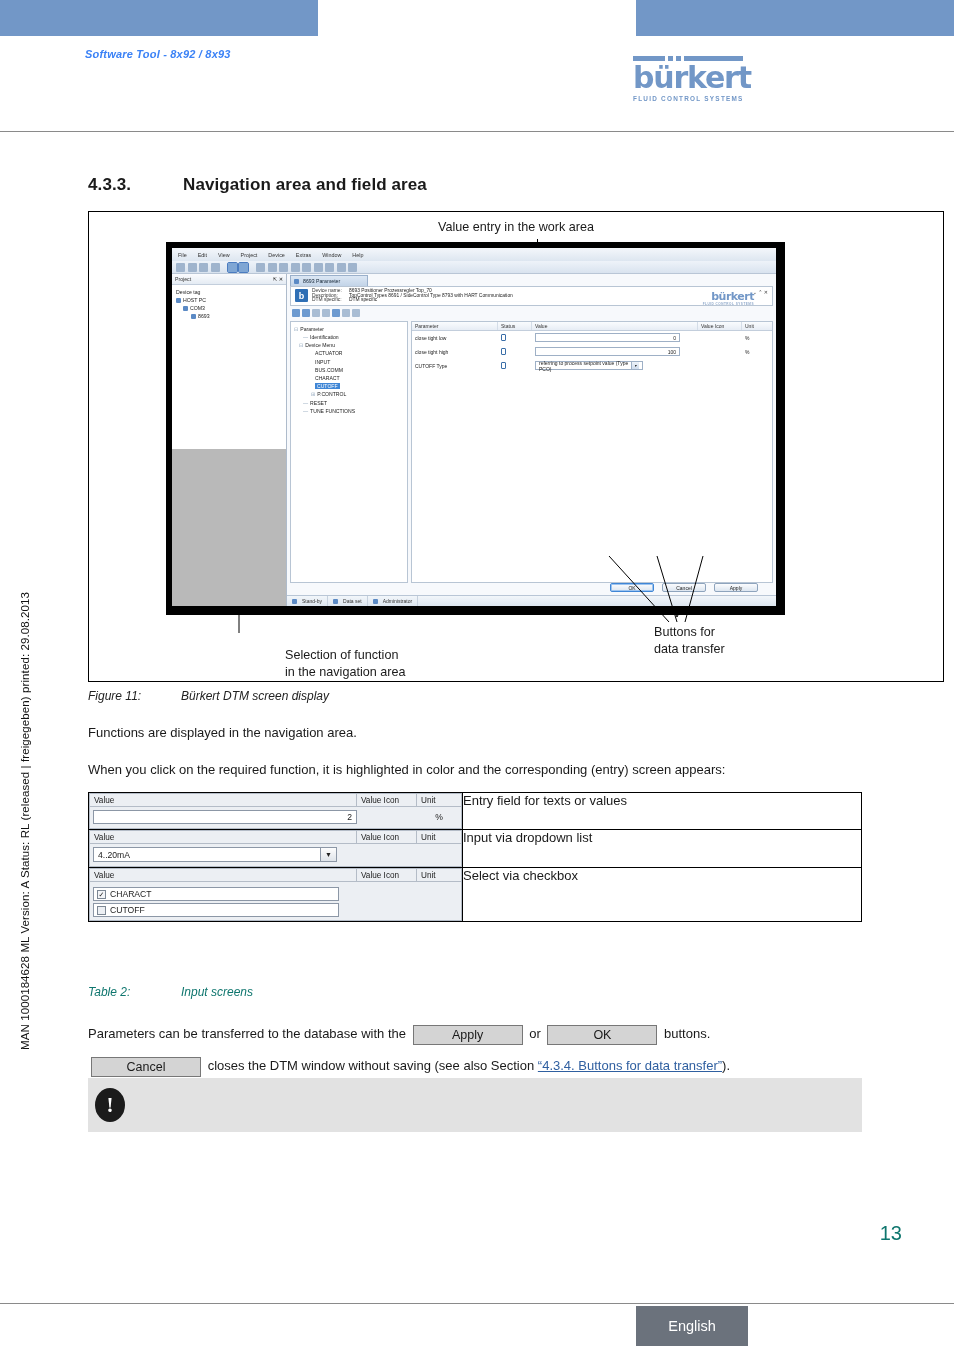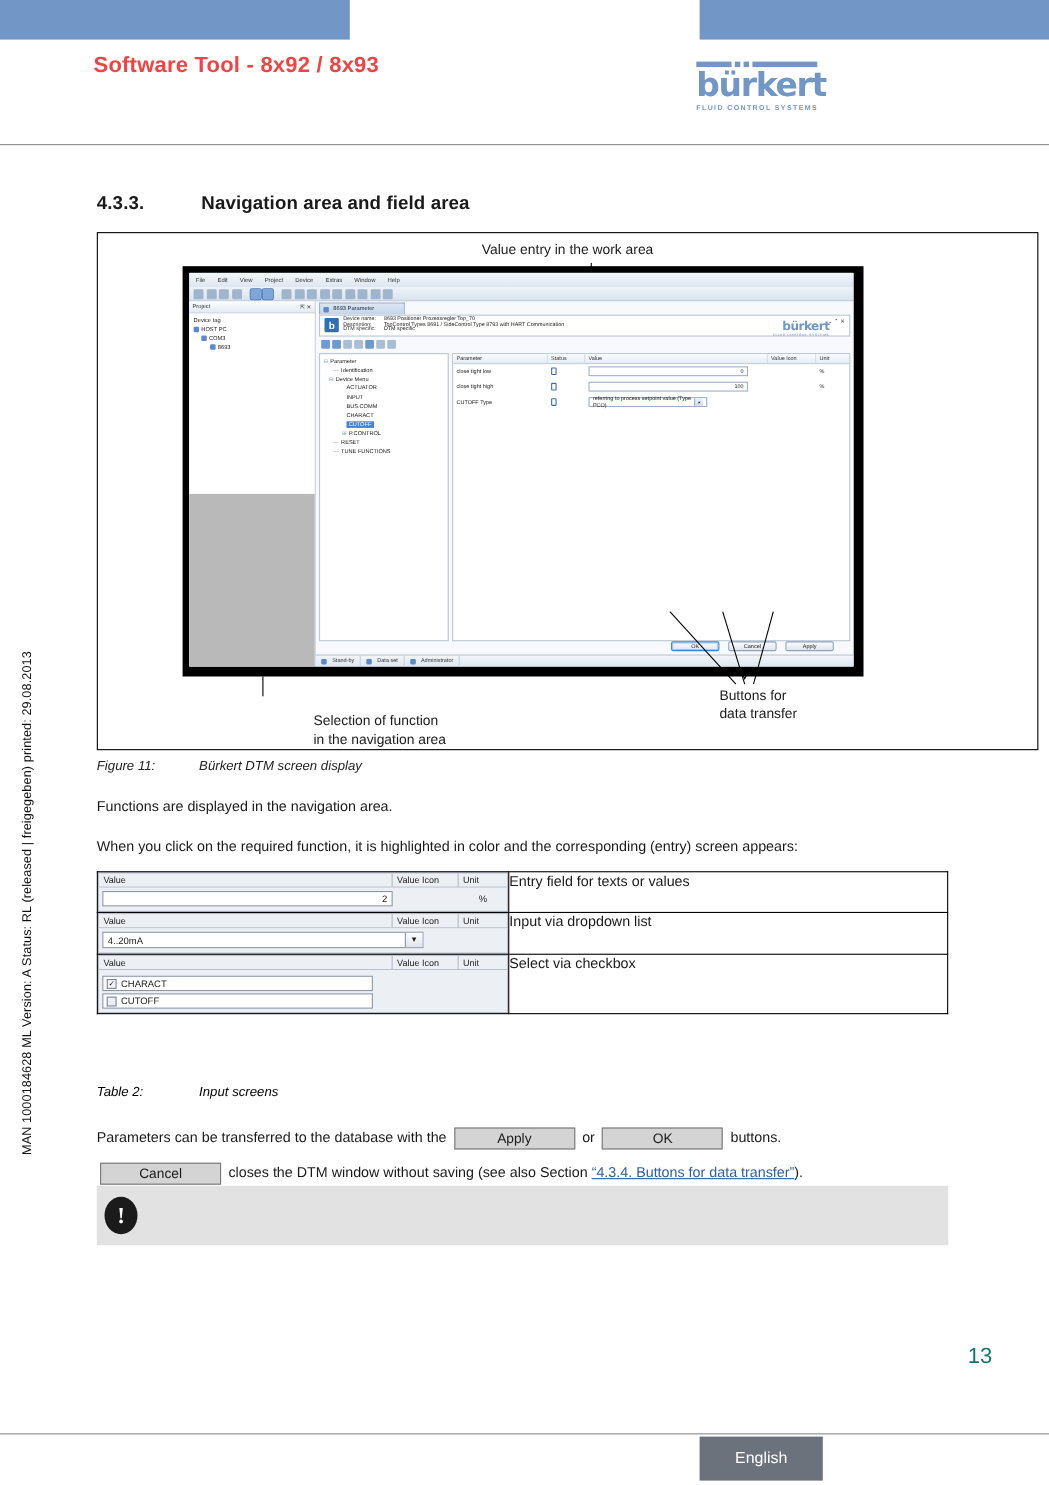--- a/index.html
+++ b/index.html
@@ -13,21 +13,21 @@
     overflow: hidden;
   }
 
   
   .topbar { position: absolute; top: 0; height: 36px; background: #7297c7; }
   .topbar-left  { left: 0;   width: 318px; }
   .topbar-right { left: 636px; width: 318px; }
 
   
   .header { position: absolute; top: 48px; left: 85px; width: 785px; height: 80px; }
-  .hdr-title { font-size: 20px; font-weight: bold; letter-spacing: .2px; color: #ef4444; }
+  .hdr-title { font-size: 11px; font-weight: bold; letter-spacing: .2px; color: #3b82f6; font-style: italic; }
   .hdr-sub { font-size: 13px; color: #3a3a3a; margin-top: 9px; margin-left: 12px; font-weight: normal; }
 
   .logo { position: absolute; top: 56px; left: 633px; width: 112px; }
   .logo-bars { display: flex; gap: 3px; margin-bottom: 2px; }
   .logo-bars i { display:block; background:#7297c7; height:5px; }
   .logo-b1 { width: 32px; } .logo-b2 { width: 5px; } .logo-b3 { width: 5px; } .logo-b4 { width: 59px; }
   .logo-word { font-size: 30px; font-weight: bold; color:#7297c7; letter-spacing:-1.2px; line-height: 30px;
                font-family: "DejaVu Sans", sans-serif; }
   .logo-tag { font-size: 6.4px; font-weight: bold; color:#7297c7; letter-spacing: 1.25px; margin-top: 2px; }
 
@@ -130,28 +130,28 @@
 
   
   .w-hdr { display:flex; background:#eceff3; border:1px solid #b4bcc7; font-size:8.2px; color:#222; height:14px; }
   .w-hdr div { display:flex; align-items:center; padding-left:4px; border-right:1px solid #b4bcc7; }
   .w-hdr div:last-child { border-right:none; }
   .wc-val { flex:1; } .wc-ico { width:60px; } .wc-uni { width:44px; }
   .w-body { background:#eceff3; border:1px solid #b4bcc7; border-top:none; display:flex; align-items:center; padding:3px 0 4px 0; }
   .w-inp { flex:1; margin-left:3px; height:14px; background:#fff; border:1px solid #8c97a6; display:flex; align-items:center; justify-content:flex-end; padding-right:4px; font-size:8.6px; }
   .w-ico-cell { width:60px; } 
   .w-uni-cell { width:44px; text-align:center; font-size:8.6px; }
-  .w-ddl { width:292px; margin-left:3px; height:15px; background:#fff; border:1px solid #8c97a6; display:flex; align-items:center; justify-content:space-between; font-size:8.6px; padding-left:4px; }
+  .w-ddl { width:244px; margin-left:3px; height:15px; background:#fff; border:1px solid #8c97a6; display:flex; align-items:center; justify-content:space-between; font-size:8.6px; padding-left:4px; }
   .w-ddl-btn { width:16px; height:100%; background:linear-gradient(#fdfdfd,#dfe4ea); border-left:1px solid #8c97a6; display:flex; align-items:center; justify-content:center; font-size:7px; color:#222; }
   .w-cb-wrap { padding:3px 0 3px 0; }
   .w-cb-row { margin:2px 0 0 3px; width:246px; height:14px; background:#fff; border:1px solid #8c97a6; display:flex; align-items:center; gap:4px; padding-left:3px; font-size:8.6px; }
   .cbx { width:9px; height:9px; border:1px solid #7c8794; background:#eceff3; display:flex; align-items:center; justify-content:center; font-size:7px; line-height:7px; color:#222; }
   .cbx.on { background:#f3f5f8; }
 
-  .tblcap { position:absolute; left:88px; top:985px; font-size:12px; font-style:italic; color:#000000; }
+  .tblcap { position:absolute; left:88px; top:985px; font-size:12px; font-style:italic; color:#0f766e; }
   .tblcap .lbl { display:inline-block; width:93px; }
 
   
   .transfer { position:absolute; left:88px; top:1018px; width:780px; font-size:13px; line-height:32px; }
   .ibtn { display:inline-block; width:110px; height:20px; background:#d4d4d4; border:1px solid #777; text-align:center; font-size:12.5px; line-height:18px; vertical-align:middle; margin:0 3px; }
   .xlink { color:#2f5fa0; text-decoration:underline; }
 
   
   .note { position:absolute; left:88px; top:1078px; width:774px; height:54px; background:#e2e2e2; display:flex; align-items:center; }
   .note-ico { width:44px; display:flex; align-items:center; justify-content:center; }

